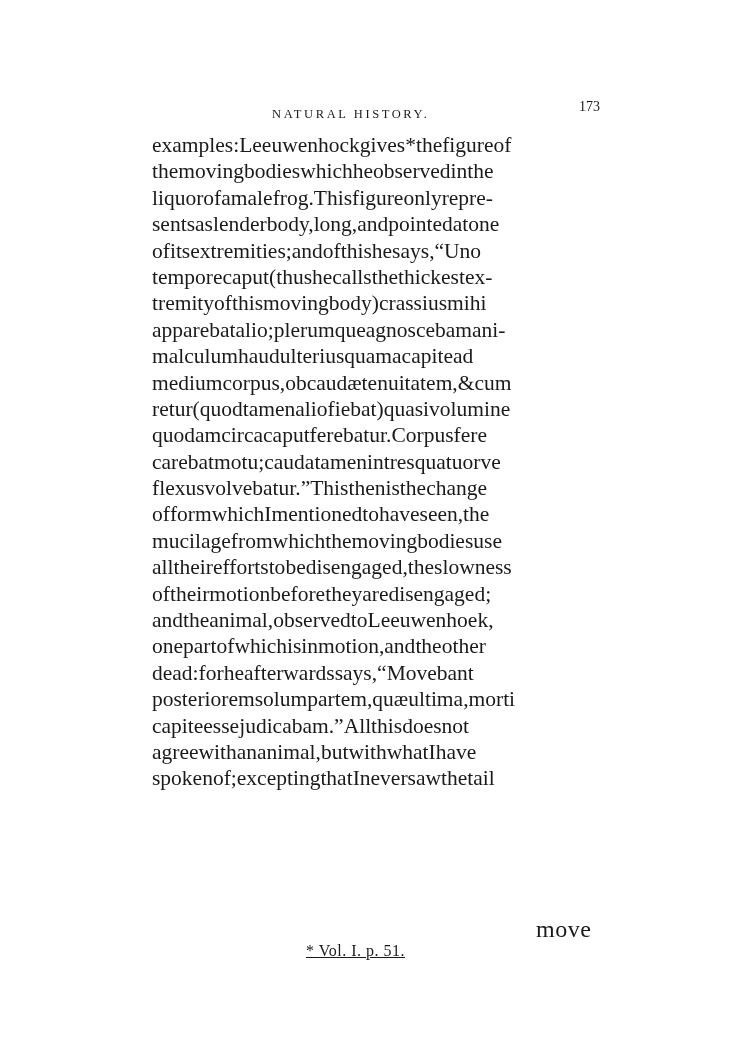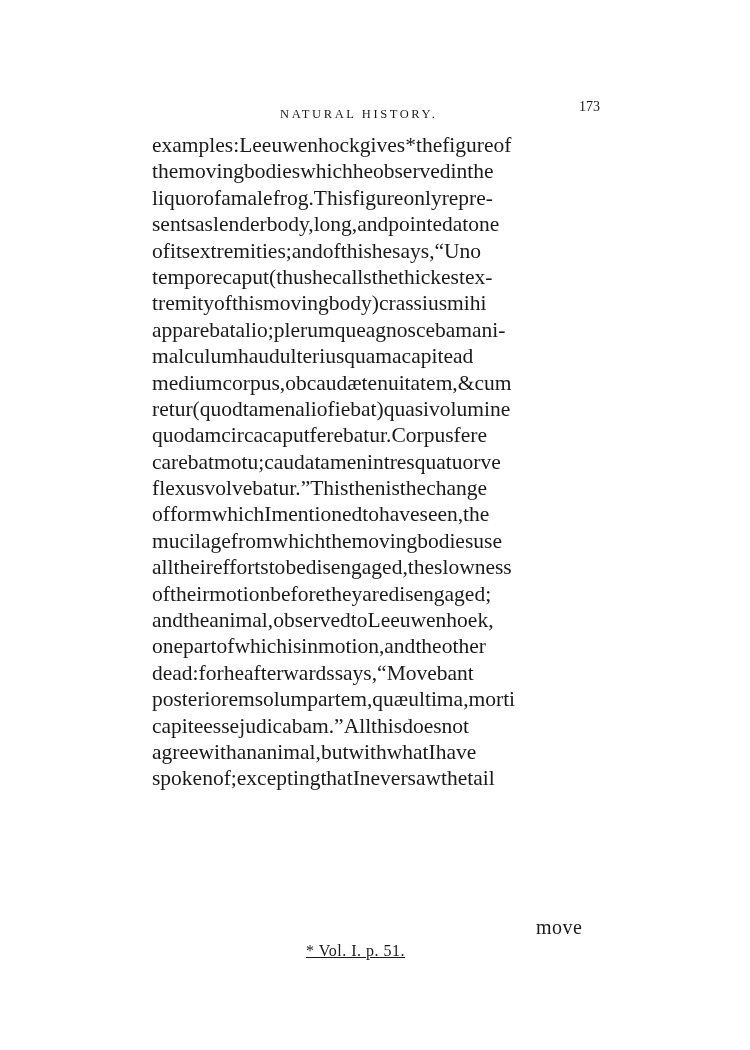--- a/index.html
+++ b/index.html
@@ -4,39 +4,39 @@
   <style>
     html, body { margin: 0; padding: 0; }
     body {
       width: 750px; height: 1050px; background: #ffffff; position: relative; overflow: hidden;
       font-family: "Liberation Serif", "DejaVu Serif", serif; color: #1a1a1a;
     }
     .header {
       position: absolute; top: 101px; left: 272px; width: 328px; height: 24px;
     }
     .running-head {
-      position: absolute; left: 8px; top: 6px;
+      position: absolute; left: 0; top: 6px;
       font-size: 13.5px; letter-spacing: 2.6px; font-variant: small-caps; text-transform: uppercase;
       font-size: 12.5px;
       font-family: Liberation Serif, serif;
     }
     .page-number {
       position: absolute; right: 0; top: -2px; font-size: 14px;
     }
     .body-text {
       position: absolute; top: 132px; left: 152px; width: 444px;
     }
     .line {
       height: 26.4px; line-height: 26.4px; font-size: 21.5px;
       text-align: justify; text-align-last: justify; white-space: nowrap;
       display: flex; 
     }
     .line span.w { display: inline-block; }
     .catchword {
-      position: absolute; top: 916px; left: 536px; font-size: 20px; letter-spacing: 0.5px;
+      position: absolute; top: 916px; left: 536px; font-size: 24px; letter-spacing: 0.5px;
     }
     .footnote {
       position: absolute; top: 942px; left: 306px; font-size: 16px; letter-spacing: 0.5px; text-decoration: underline;
     }
   </style>
 </head>
 <body>
 
 <div class="header">
   <span class="running-head">NATURAL HISTORY.</span>

